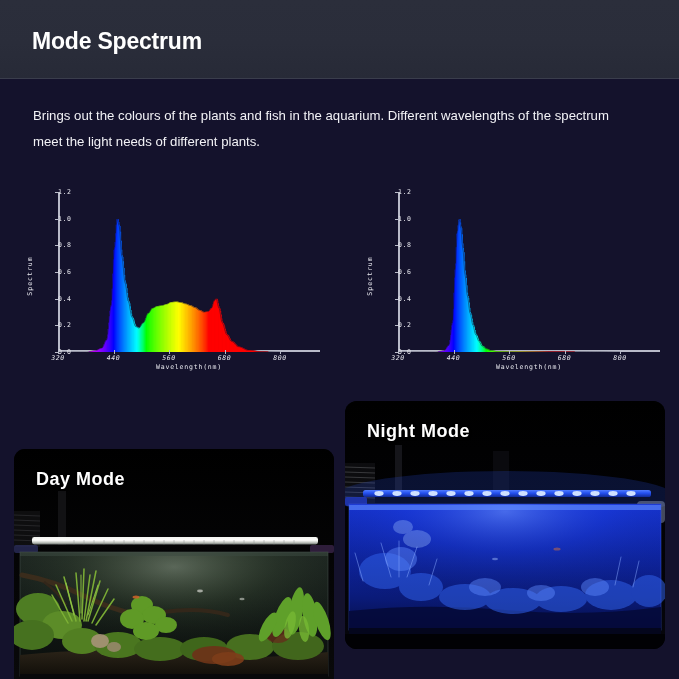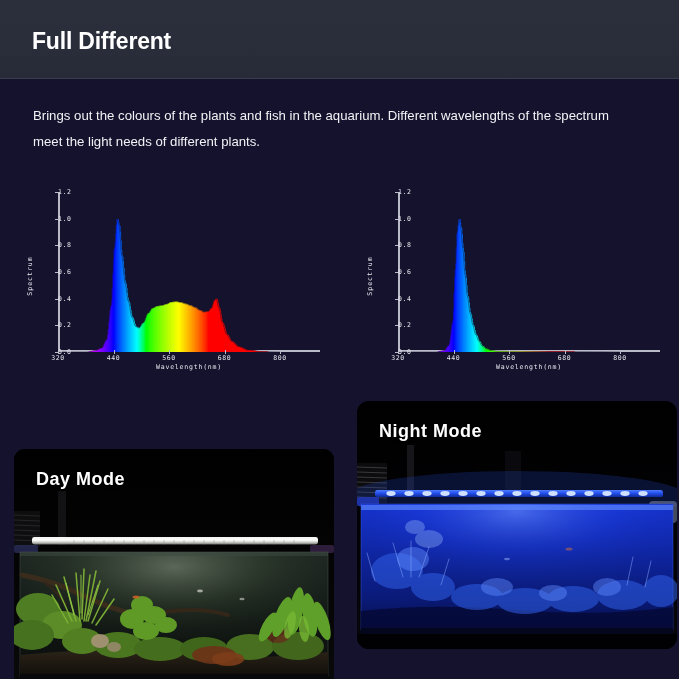--- a/index.html
+++ b/index.html
@@ -56,20 +56,21 @@
     transform:translateY(-50%);
   }
   .ytick-mark{
     position:absolute; left:0; width:3px; height:1px; background:#b9bbc9;
   }
   .xtick{
     position:absolute; top:174px;
     font-size:6.5px; color:#e8e8ef;
     font-family:"DejaVu Sans Mono", monospace; letter-spacing:0.6px;
     transform:translateX(-50%);
+    font-style:italic;
   }
   .xtick-mark{
     position:absolute; top:170px; width:1px; height:3.5px; background:#b9bbc9;
   }
   .ylabel{
     position:absolute; left:12px; top:92px;
     font-size:6.5px; color:#e8e8ef;
     font-family:"DejaVu Sans Mono", monospace; letter-spacing:1px;
     transform:rotate(-90deg) translateX(-50%);
     transform-origin:left center;
@@ -82,34 +83,34 @@
     transform:translateX(-50%); white-space:nowrap;
   }
   .curve{ position:absolute; left:0; top:0; }
 
   
   .panel{
     position:absolute; top:401px; width:320px; height:248px;
     background:#050505; border-radius:11px; overflow:hidden;
   }
   .panel.day  { left:14px;margin-top:48px; }
-  .panel.night{ left:357px;border-radius:12px; }
+  .panel.night{ left:345px;border-radius:12px; }
   .panel-label{
     position:absolute; left:22px; top:20px; z-index:9;
     color:#ffffff; font-size:18px; font-weight:bold;
     letter-spacing:0.5px;
     text-shadow:0 1px 3px rgba(0,0,0,.9);
   }
   .scene{ position:absolute; left:0; top:0; width:100%; height:100%; }
 </style>
 </head>
 <body>
 
 <div class="header">
-  <div class="header-title">Full Different</div>
+  <div class="header-title">Mode Spectrum</div>
 </div>
 
 <div class="desc">Brings out the colours of the plants and fish in the aquarium.  Different wavelengths of the spectrum meet the light needs of different plants.</div>
 
 <div class="charts">
 
   <div class="chart left">
     <div class="axis-y"></div>
     <div class="axis-x"></div>
     <div class="ylabel">Spectrum</div>

